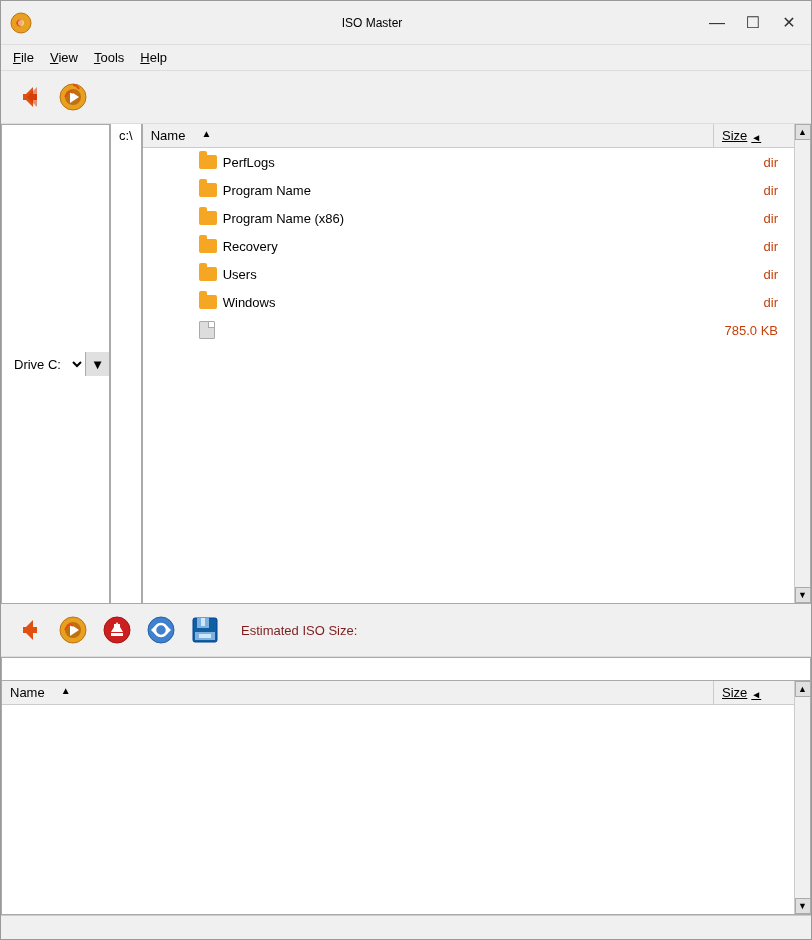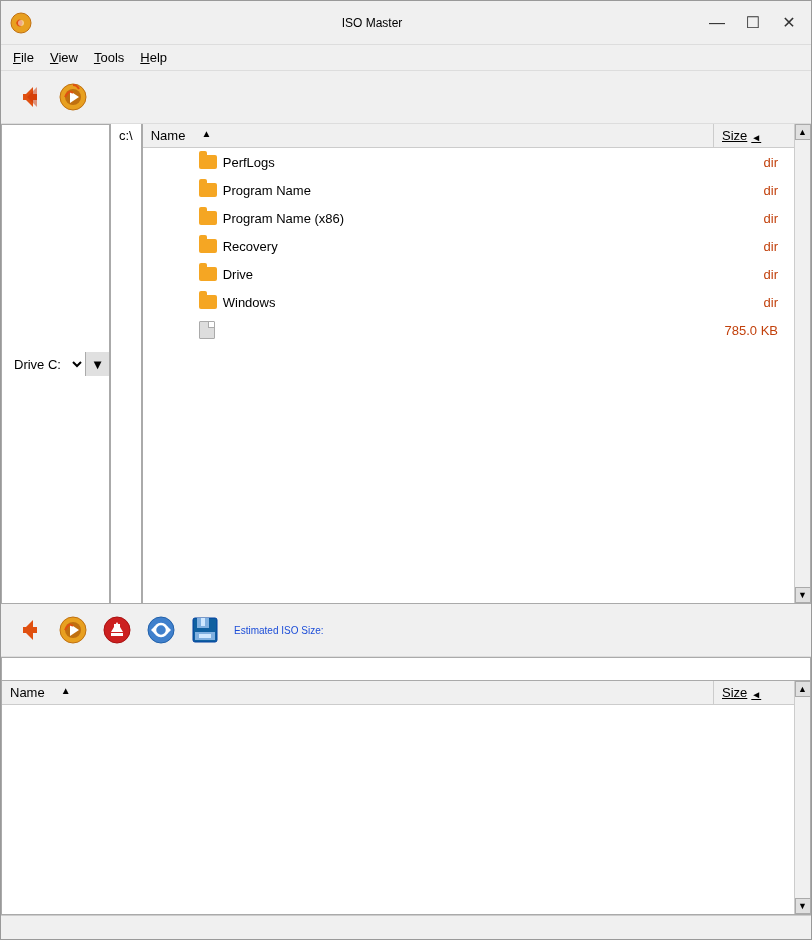--- a/index.html
+++ b/index.html
@@ -242,23 +242,23 @@
 
     .bottom-toolbar {
       display: flex;
       align-items: center;
       padding: 6px 8px;
       background: #f0f0f0;
       border-bottom: 1px solid #ddd;
       gap: 4px;
     }
     .estimated-label {
-      margin-left: 5px;
-      font-size: 10px;
-      color: #1d4ed8;
+      margin-left: 12px;
+      font-size: 13px;
+      color: #7f1d1d;
     }
 
     .lower-path-bar {
       padding: 4px 8px;
       background: white;
       border: 1px solid #aaa;
       font-size: 13px;
       color: #666;
       min-height: 24px;
     }
@@ -412,21 +412,21 @@
             <div class="file-row">
               <div class="file-row-name">
                 <div class="folder-icon"></div>
                 <span>Recovery</span>
               </div>
               <div class="file-row-size">dir</div>
             </div>
             <div class="file-row">
               <div class="file-row-name">
                 <div class="folder-icon"></div>
-                <span>Drive</span>
+                <span>Users</span>
               </div>
               <div class="file-row-size">dir</div>
             </div>
             <div class="file-row">
               <div class="file-row-name">
                 <div class="folder-icon"></div>
                 <span>Windows</span>
               </div>
               <div class="file-row-size">dir</div>
             </div>

